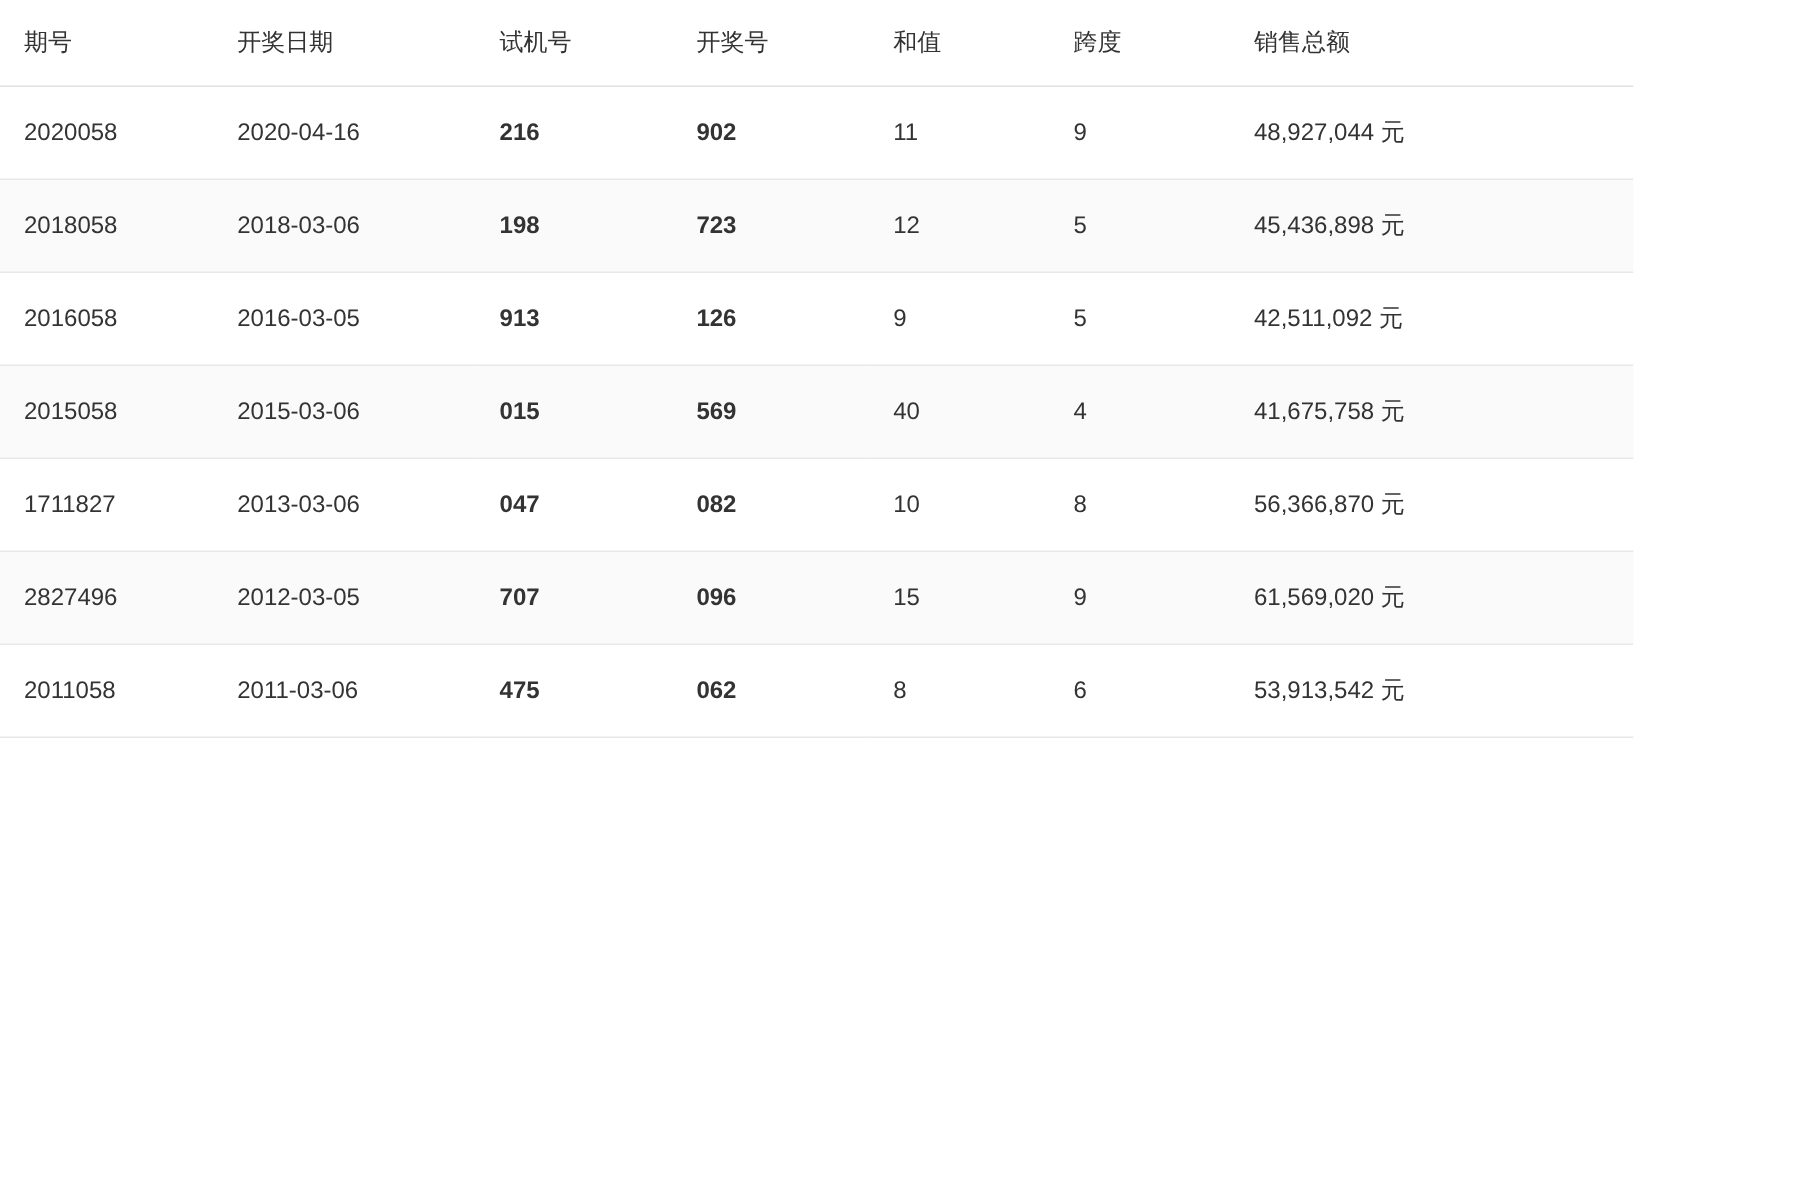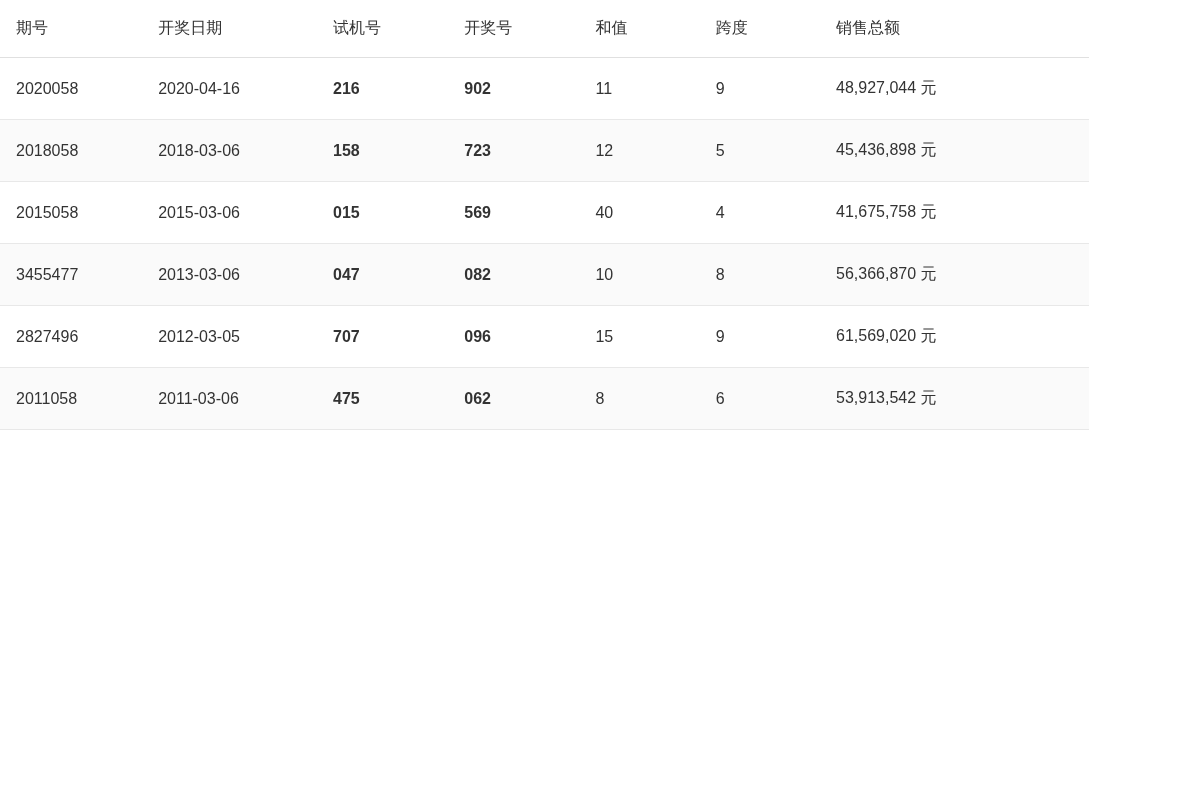--- a/index.html
+++ b/index.html
@@ -101,37 +101,46 @@
           <td>2020-04-16</td>
           <td><span class="bold-num">216</span></td>
           <td><span class="bold-num">902</span></td>
           <td>11</td>
           <td>9</td>
           <td>48,927,044 元</td>
         </tr>
         <tr>
           <td>2018058</td>
           <td>2018-03-06</td>
-          <td><span class="bold-num">158</span></td>
+          <td><span class="bold-num">198</span></td>
           <td><span class="bold-num">723</span></td>
           <td>12</td>
           <td>5</td>
           <td>45,436,898 元</td>
+        </tr>
+        <tr>
+          <td>2016058</td>
+          <td>2016-03-05</td>
+          <td><span class="bold-num">913</span></td>
+          <td><span class="bold-num">126</span></td>
+          <td>9</td>
+          <td>5</td>
+          <td>42,511,092 元</td>
         </tr>
         <tr>
           <td>2015058</td>
           <td>2015-03-06</td>
           <td><span class="bold-num">015</span></td>
           <td><span class="bold-num">569</span></td>
           <td>40</td>
           <td>4</td>
           <td>41,675,758 元</td>
         </tr>
         <tr>
-          <td>3455477</td>
+          <td>1711827</td>
           <td>2013-03-06</td>
           <td><span class="bold-num">047</span></td>
           <td><span class="bold-num">082</span></td>
           <td>10</td>
           <td>8</td>
           <td>56,366,870 元</td>
         </tr>
         <tr>
           <td>2827496</td>
           <td>2012-03-05</td>

